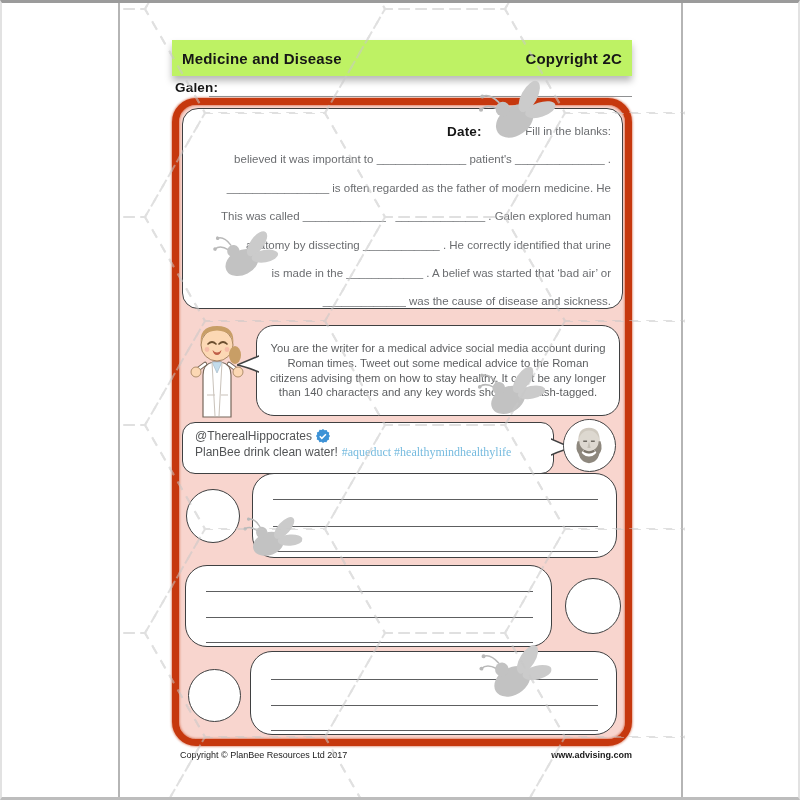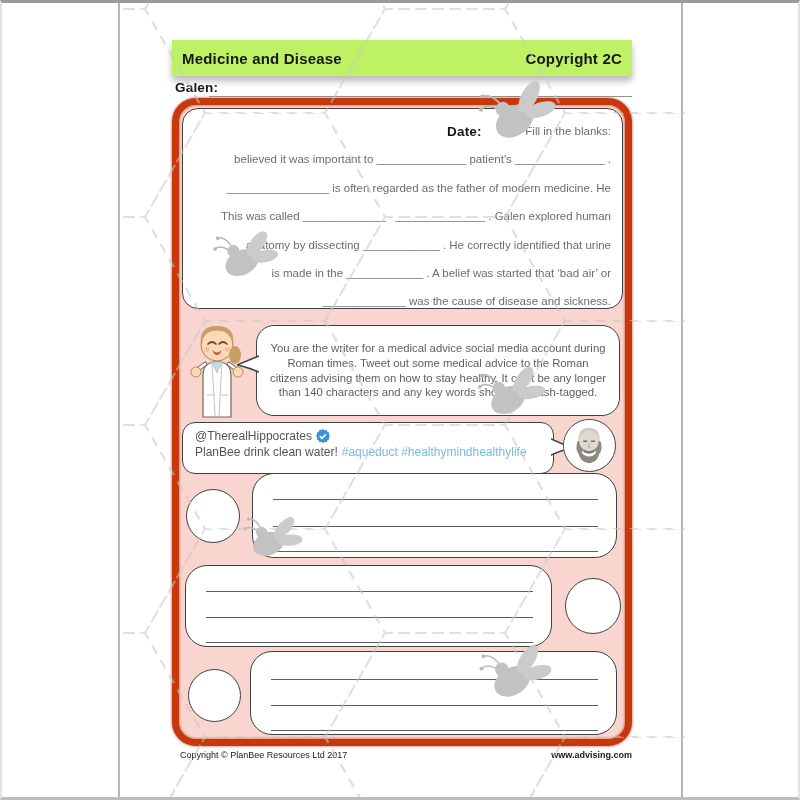--- a/index.html
+++ b/index.html
@@ -40,21 +40,21 @@
   .fill-line{font-size:11.5px;color:#6b6d70;line-height:28.4px;white-space:pre;text-align:right;}
   
   .speech{left:136px;top:325px;width:364px;height:91px;border-radius:18px;
         padding:7px 12px;display:flex;align-items:center;}
   .speech-text{font-size:11.3px;color:#5c5e60;text-align:center;line-height:14.8px;}
   .speech-tail{position:absolute;left:-20px;top:28px;z-index:5;}
   
   .tweet{left:62px;top:422px;width:372px;height:52px;border-radius:13px;
         padding:5px 12px;}
   .tweet-line{font-size:12px;color:#525456;line-height:16px;display:flex;align-items:center;gap:4px;}
-  .hashtags{color:#76bbdf;}
+  .hashtags{color:#76bbdf;font-family:Liberation Serif, serif;}
   .tweet-tail{position:absolute;right:-19px;top:14px;z-index:5;}
   .badge{width:14px;height:14px;display:inline-block;}
   .avatar-circle{position:absolute;border-radius:50%;background:#fff;
         border:1.6px solid #3f4041;box-sizing:border-box;z-index:4;overflow:hidden;}
   .hippo{left:443px;top:419px;width:53px;height:53px;}
   
   .write-box{border-radius:22px;}
   .wb1{left:132px;top:473px;width:365px;height:85px;}
   .wb2{left:65px;top:565px;width:367px;height:82px;}
   .wb3{left:130px;top:651px;width:367px;height:84px;}

